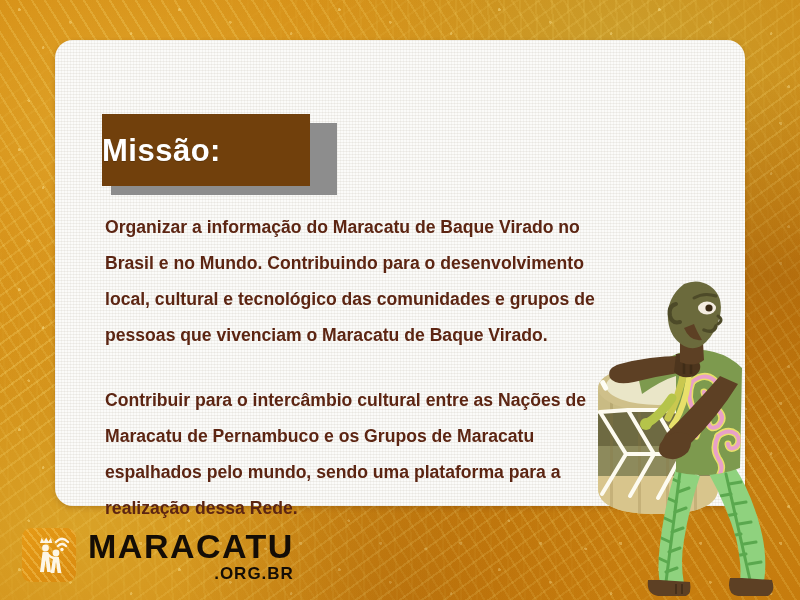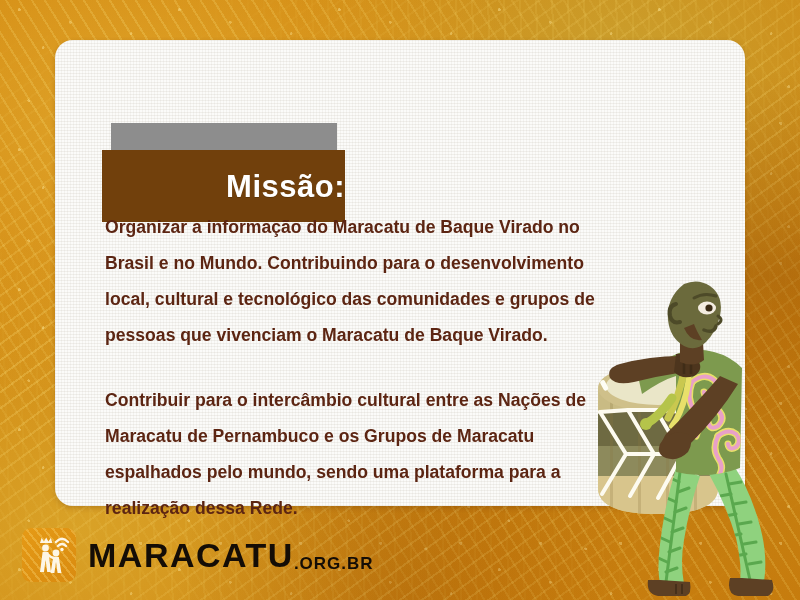--- a/index.html
+++ b/index.html
@@ -136,27 +136,26 @@
     position: absolute;
     left: 9px;
     top: 9px;
     width: 226px;
     height: 72px;
     background: #8d8d8d;
   }
   .heading-box {
     position: absolute;
     left: 0; top: 0;
-    width: 243px;
+    width: 208px;
     height: 72px;
     background: #71400c;
     display: flex;
     align-items: center;
-    justify-content: flex-end;
-    margin-top: 36px;
+    justify-content: flex-start;
   }
   .heading-text {
     color: #ffffff;
     font-size: 31px;
     font-weight: bold;
     letter-spacing: .5px;
     line-height: 1;
     text-shadow: 0 1px 0 rgba(0,0,0,.18);
   }
 
@@ -199,21 +198,21 @@
     height: 54px;
     border-radius: 9px;
     background:
       repeating-linear-gradient(52deg, rgba(255,226,130,.30) 0 2px, rgba(0,0,0,0) 2px 7px),
       linear-gradient(145deg, #e59a16 0%, #d98b10 100%);
     overflow: hidden;
   }
   .logo-mark svg { display: block; }
   .logo-word {
     display: flex;
-    flex-direction: row;
+    flex-direction: column;
     align-items: flex-end;
     line-height: 1;
   }
   .logo-main {
     color: #140d06;
     font-size: 34px;
     font-weight: bold;
     letter-spacing: 1.5px;
   }
   .logo-sub {

